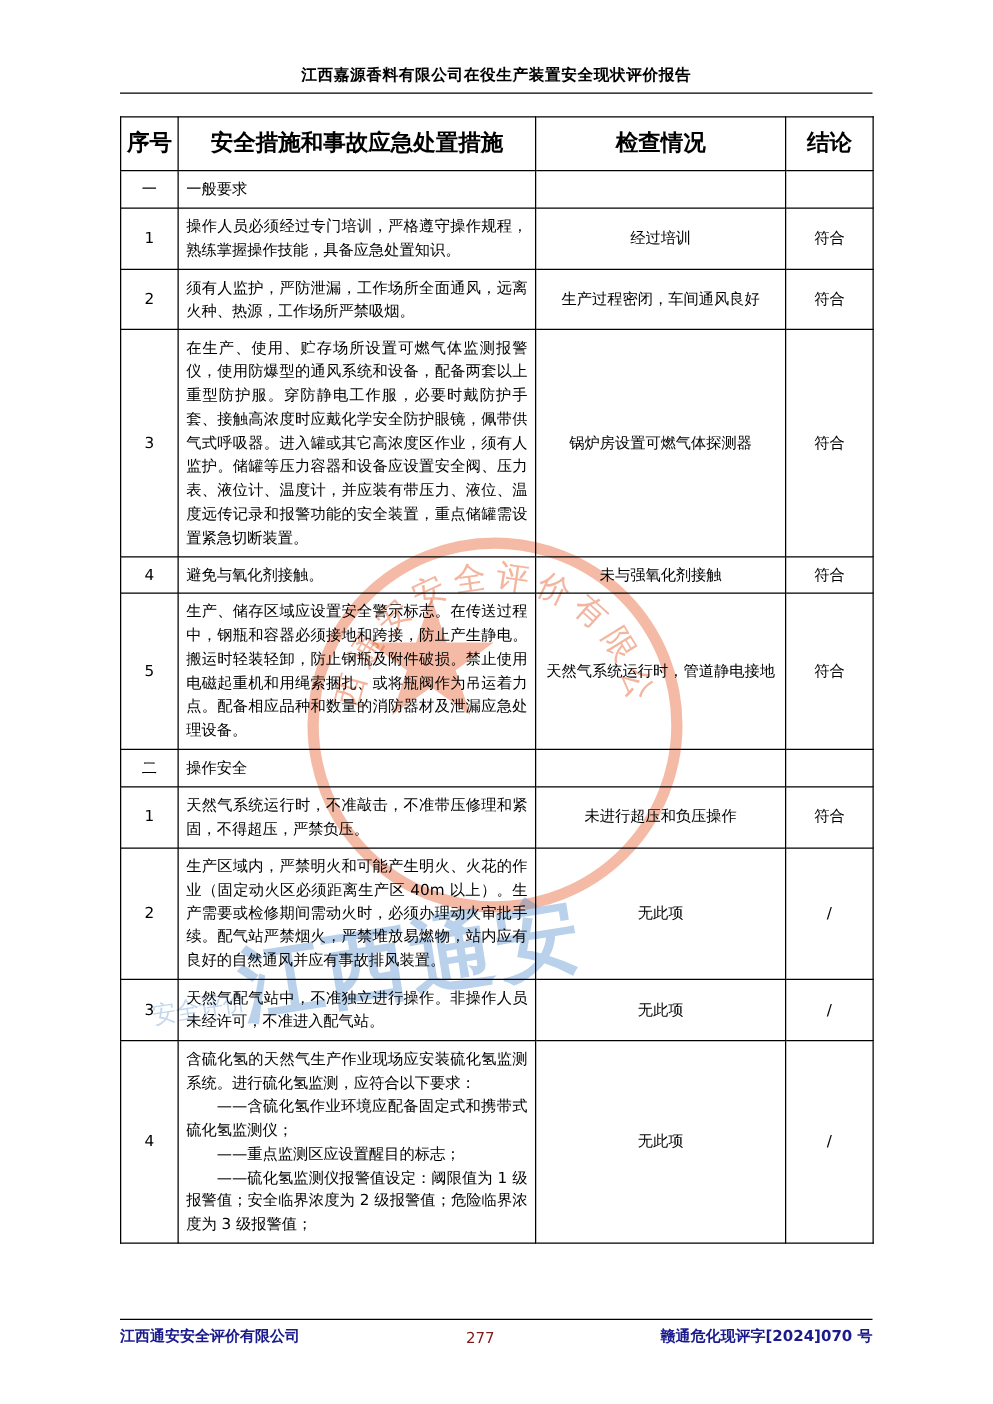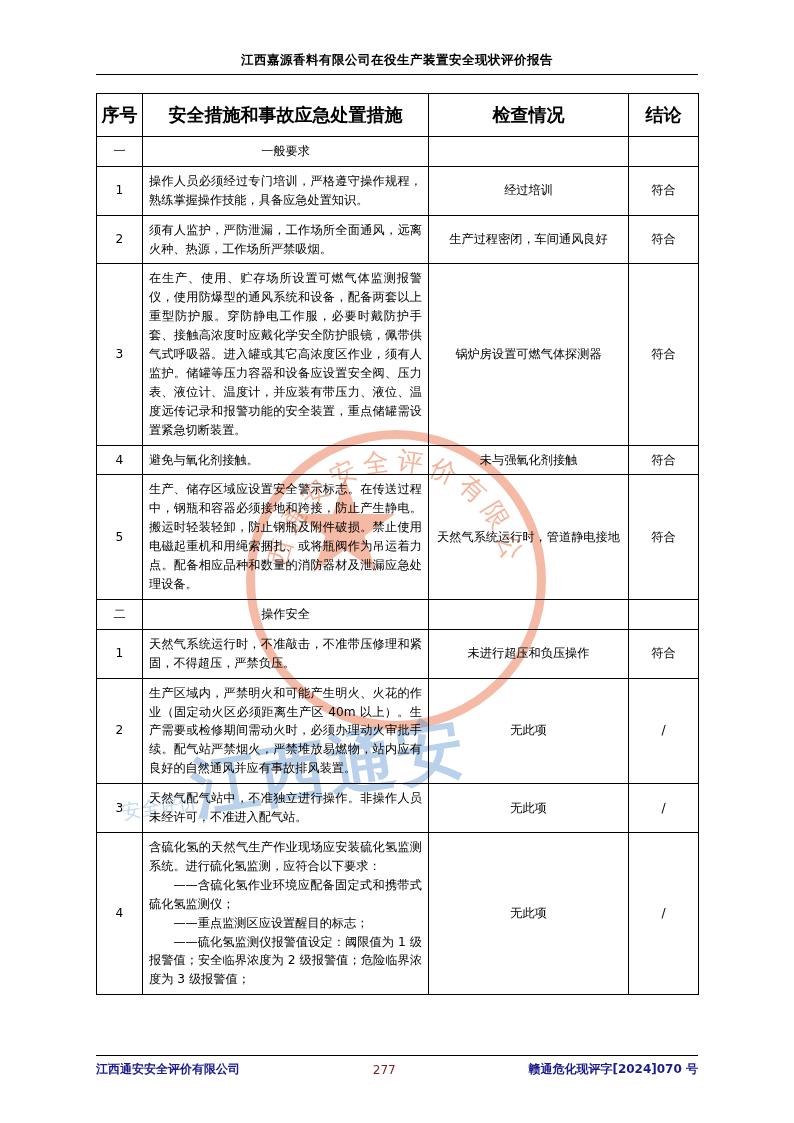--- a/index.html
+++ b/index.html
@@ -112,21 +112,20 @@
     font-weight: bold;
     font-size: 18px;
     padding: 7px 4px;
   }
   .c-no   { width: 46px;  text-align: center; }
   .c-meas { width: 286px; text-align: left; }
   .c-chk  { width: 200px; text-align: center; }
   .c-con  { width: 70px;  text-align: center; }
 
   td.section {
-    text-align: center;
     font-weight: normal;
   }
   td.meas { text-align: left; text-justify: inter-ideograph; text-align: justify; }
   td.center { text-align: center; }
 
   .indent { text-indent: 0; }
   .sub-line { display: block; text-indent: 2em; }
 
   
   .doc-footer {

